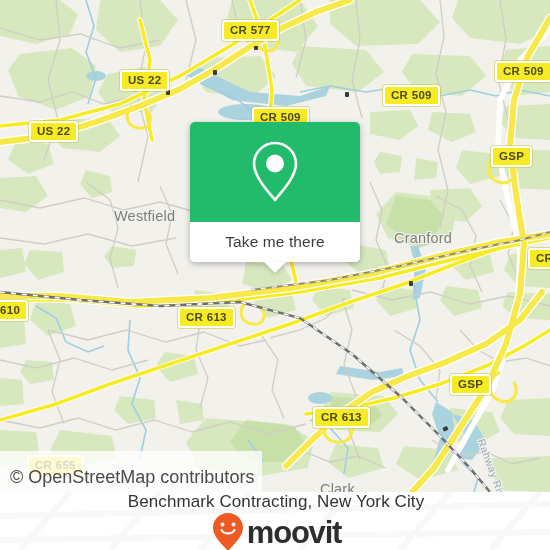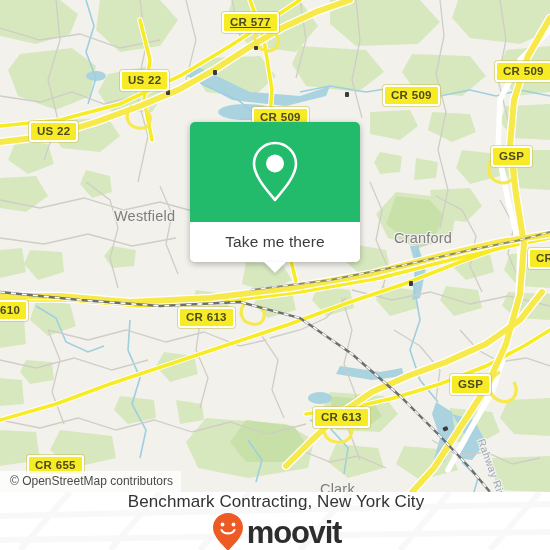--- a/index.html
+++ b/index.html
@@ -109,22 +109,22 @@
     filter: drop-shadow(0 2px 2px rgba(0,0,0,.18));
   }
 
   
   #attribution {
     position: absolute;
     left: 0;
     bottom: 0;
     background: rgba(255,255,255,.78);
     color: #4a4a4a;
-    font-size: 12px;
-    padding: 3px 8px 4px 10px;
+    font-size: 18px;
+    padding: 16px 8px 4px 10px;
     white-space: nowrap;
   }
 
   
   #footer {
     position: absolute;
     left: 0;
     top: 492px;
     width: 550px;
     height: 58px;
@@ -354,21 +354,21 @@
         <rect x="443" y="427" width="5" height="4" rx="1" transform="rotate(-25 445 429)"></rect>
         <rect x="254" y="46" width="4" height="4" rx="1"></rect>
       </g>
     </svg>
 
     <div class="maplabel city" style="left:114px; top:208px;">Westfield</div>
     <div class="maplabel city" style="left:394px; top:230px;">Cranford</div>
     <div class="maplabel city" style="left:320px; top:481px;">Clark</div>
     <div class="maplabel river" style="left:487px; top:437px; transform:rotate(70deg); transform-origin:left top;">Rahway River</div>
 
-    <div class="shield" style="left:222px; top:12px;text-decoration:underline;">CR 577</div>
+    <div class="shield" style="left:222px; top:20px;">CR 577</div>
     <div class="shield" style="left:120px; top:70px;">US 22</div>
     <div class="shield" style="left:29px; top:121px;">US 22</div>
     <div class="shield" style="left:252px; top:107px;">CR 509</div>
     <div class="shield" style="left:383px; top:85px;">CR 509</div>
     <div class="shield" style="left:495px; top:61px;">CR 509</div>
     <div class="shield" style="left:491px; top:146px;">GSP</div>
     <div class="shield" style="left:528px; top:248px;">CR 6</div>
     <div class="shield" style="left:-8px; top:300px;">610</div>
     <div class="shield" style="left:178px; top:307px;">CR 613</div>
     <div class="shield" style="left:313px; top:407px;">CR 613</div>

